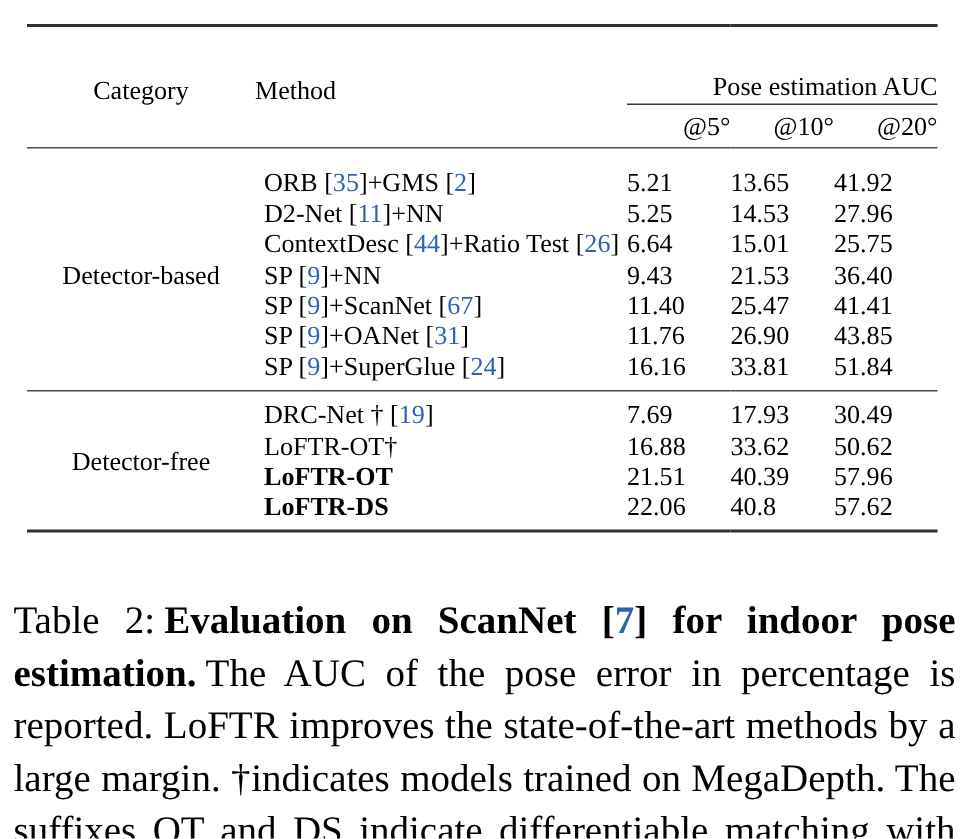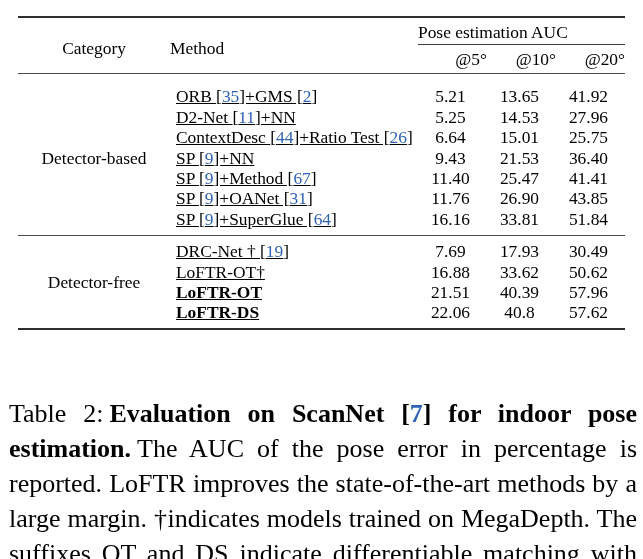--- a/index.html
+++ b/index.html
@@ -57,22 +57,23 @@
   .col-meth  { width: 248px; text-align: left; }
   .col-n     { width: 69px; text-align: right; }
 
   
   .hdr-group {
     text-align: center;
     padding-bottom: 2px !important;
   }
   .hdr-group-inner {
     display: block;
-    text-align: left;
+    text-align: right;
     padding-bottom: 3px;
+    margin-top: 25px;
   }
   .hdr-groupline {
     border-bottom: 1.2px solid #3a3a3a;
     display: block;
     height: 0;
   }
   .hdr-sub {
     text-align: right;
     padding-top: 4px !important;
     padding-bottom: 4px !important;
@@ -86,24 +87,23 @@
 
   .cell-cat {
     text-align: center;
     vertical-align: middle;
   }
   .cell-meth {
     text-align: left;
     white-space: nowrap;
     padding-top: 1.5px !important;
     padding-bottom: 1.5px !important;
-    text-decoration: underline;
   }
   .cell-n {
-    text-align: center;
+    text-align: left;
     white-space: nowrap;
     padding-top: 1.5px !important;
     padding-bottom: 1.5px !important;
     padding-right: 4px !important;
   }
 
   .cite { color: #2f62b4; }
   .bold { font-weight: bold; }
 
   .pad-left-meth { padding-left: 6px !important; }
@@ -184,33 +184,33 @@
             <td class="cell-n">15.01</td>
             <td class="cell-n">25.75</td>
           </tr>
           <tr>
             <td class="cell-meth pad-left-meth"><span>SP </span><span>[</span><span class="cite">9</span><span>]+NN</span></td>
             <td class="cell-n">9.43</td>
             <td class="cell-n">21.53</td>
             <td class="cell-n">36.40</td>
           </tr>
           <tr>
-            <td class="cell-meth pad-left-meth"><span>SP </span><span>[</span><span class="cite">9</span><span>]+Method [</span><span class="cite">67</span><span>]</span></td>
+            <td class="cell-meth pad-left-meth"><span>SP </span><span>[</span><span class="cite">9</span><span>]+ScanNet [</span><span class="cite">67</span><span>]</span></td>
             <td class="cell-n">11.40</td>
             <td class="cell-n">25.47</td>
             <td class="cell-n">41.41</td>
           </tr>
           <tr>
             <td class="cell-meth pad-left-meth"><span>SP </span><span>[</span><span class="cite">9</span><span>]+OANet [</span><span class="cite">31</span><span>]</span></td>
             <td class="cell-n">11.76</td>
             <td class="cell-n">26.90</td>
             <td class="cell-n">43.85</td>
           </tr>
           <tr>
-            <td class="cell-meth pad-left-meth"><span>SP </span><span>[</span><span class="cite">9</span><span>]+SuperGlue [</span><span class="cite">64</span><span>]</span></td>
+            <td class="cell-meth pad-left-meth"><span>SP </span><span>[</span><span class="cite">9</span><span>]+SuperGlue [</span><span class="cite">24</span><span>]</span></td>
             <td class="cell-n">16.16</td>
             <td class="cell-n">33.81</td>
             <td class="cell-n">51.84</td>
           </tr>
           <tr class="spacer-row-sm">
             <td colspan="5"></td>
           </tr>
           <tr class="rule-mid">
             <td colspan="5" style="height: 6px;"></td>
           </tr>

